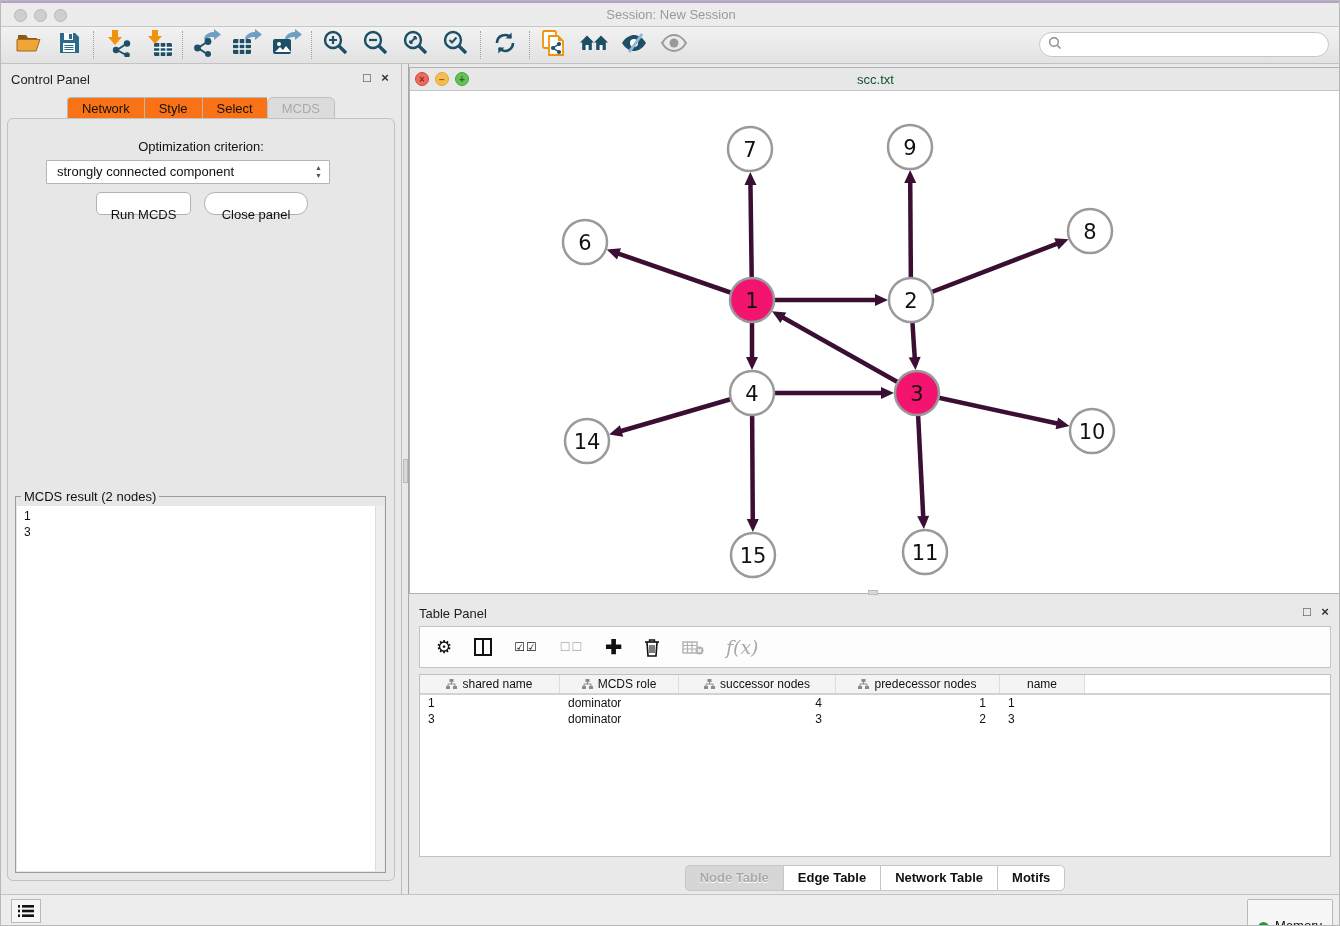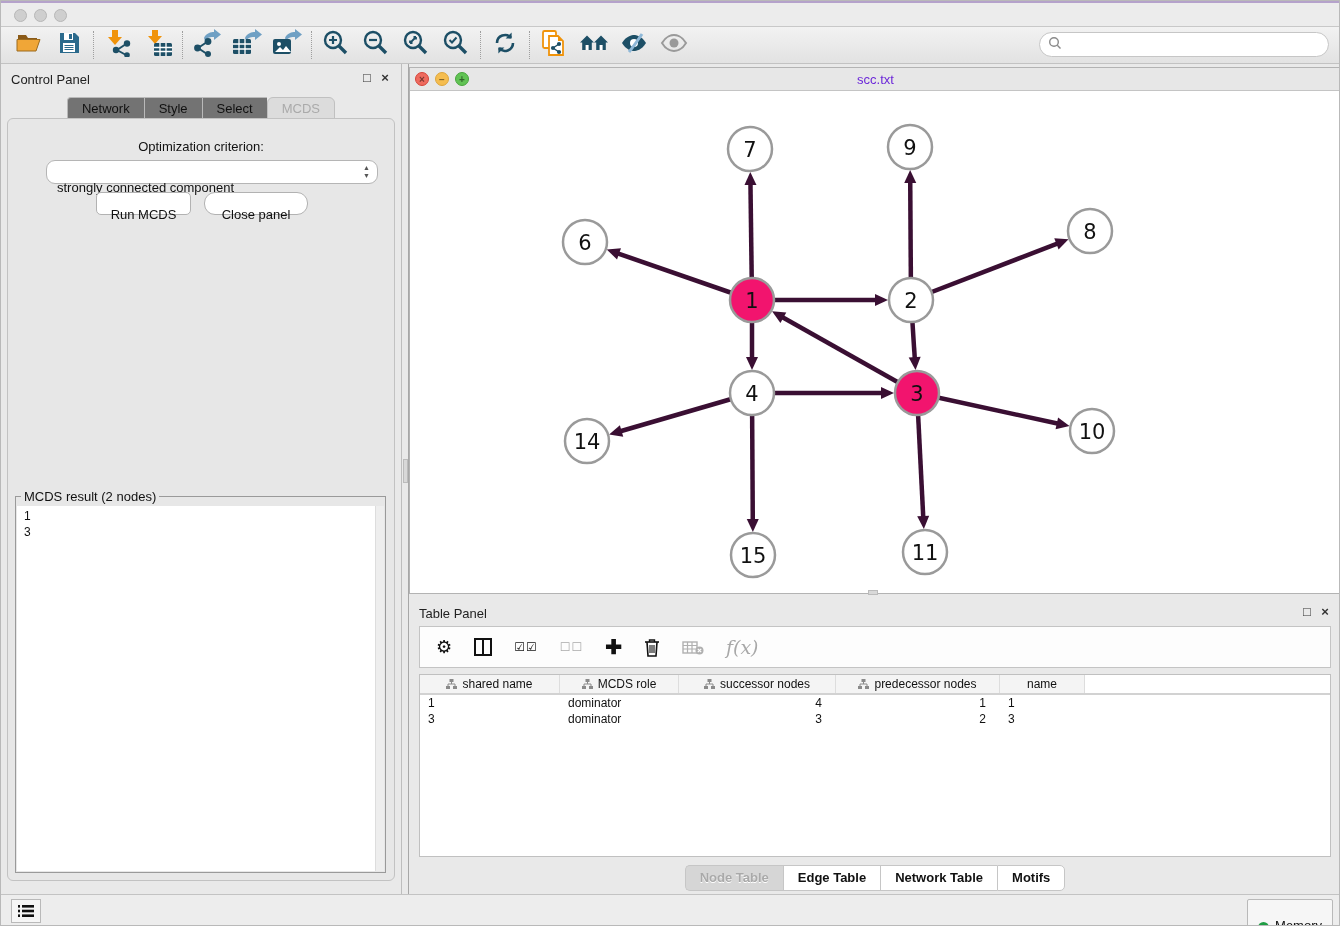--- a/index.html
+++ b/index.html
@@ -29,32 +29,32 @@
   .search-wrap input { border:none; outline:none; flex:1; font-size:12px; background:transparent;
     font-family:"Liberation Sans", sans-serif; }
 
   
   .control-panel { position:absolute; left:0; top:63px; width:400px; height:830px;
     background:#e9e9e9; }
   .panel-head { position:absolute; left:0; top:6px; width:100%; height:20px; }
   .panel-head .ph-title { position:absolute; left:10px; top:2px; font-size:13px; color:#222; }
   .wctl { position:absolute; top:0; font-size:13px; color:#333; width:16px; text-align:center; }
   .cp-tabs { position:absolute; left:0; top:33px; width:100%; text-align:center; }
-  .cp-tab { display:inline-block; padding:3px 14px 4px; font-size:13px; background:#737373;
+  .cp-tab { display:inline-block; padding:3px 14px 4px; font-size:13px; background:#f97316;
     border:1px solid #b9b9b9; border-right:none; color:#111; }
   .cp-tab:first-child { border-radius:4px 0 0 4px; }
   .cp-tab.active { background:#dcdcdc; color:#aaa; border:1px solid #c0c0c0;
     border-radius:6px 6px 0 0;padding-left:14px; }
   .cp-content { position:absolute; left:6px; top:54px; width:388px; height:763px;
     background:#e7e7e7; border:1px solid #c2c2c2; border-radius:6px; }
   .opt-label { position:absolute; left:0; right:0; top:20px; text-align:center;
     font-size:13px; color:#111; }
-  .criterion { position:absolute; left:38px; top:41px; width:332px; height:24px;
-    background:#fff; border:1px solid #b5b5b5; border-radius:9px; font-size:13px;
-    padding:19px 24px 0 10px; color:#111; }
+  .criterion { position:absolute; left:38px; top:41px; width:284px; height:24px;
+    background:#fff; border:1px solid #b5b5b5; border-radius:1px; font-size:13px;
+    padding:3px 24px 0 10px; color:#111; }
   .criterion .chevrons { position:absolute; right:7px; top:3px; font-size:7px; line-height:8px;
     color:#555; text-align:center; }
   .cp-btn { position:absolute; top:73px; height:23px; background:#fff; border:1px solid #b2b2b2;
     border-radius:5px; font-size:13px; text-align:center; padding-top:14px; color:#111; }
   .btn-run { left:88px; width:95px; }
   .btn-close { left:196px; width:104px;border-radius:11px; }
   .result-fieldset { position:absolute; left:7px; top:377px; width:371px; height:377px;
     border:1px solid #9a9a9a; }
   .result-legend { position:absolute; left:5px; top:-8px; background:#e7e7e7; font-size:13px;
     padding:0 3px; color:#111; }
@@ -68,21 +68,21 @@
     border-left:1px solid #bdbdbd; border-right:1px solid #a7a7a7; }
   .vsplit .grip { position:absolute; left:1px; top:395px; width:5px; height:24px;
     background:#d8d8d8; border:1px solid #bbb; }
 
   
   .net-window { position:absolute; left:408px; top:66px; width:932px; height:527px;
     background:#fff; border:1px solid #b3b3b3; border-right:none; }
   .net-titlebar { position:absolute; left:0; top:0; width:100%; height:23px; background:#e7e7e7;
     border-bottom:1px solid #c4c4c4; }
   .net-titlebar .nt-title { position:absolute; left:0; right:0; top:4px; text-align:center;
-    font-size:13px; color:#6d28d9; }
+    font-size:13px; color:#14532d; }
   .mac-dot { position:absolute; top:4px; width:14px; height:14px; border-radius:50%;
     font-size:10px; font-weight:bold; line-height:13px; text-align:center;
     color:rgba(0,0,0,.5); }
   .net-canvas { position:absolute; left:0; top:23px; width:930px; height:503px; }
   .hgrip { position:absolute; left:458px; bottom:-2px; width:10px; height:5px; background:#d8d8d8;
     border:1px solid #bbb; }
 
   
   .table-panel { position:absolute; left:408px; top:597px; width:932px; height:296px;
     background:#e9e9e9; }
@@ -118,20 +118,21 @@
 
   .hdr-tree-icon { display:inline-block; }
 </style>
 </head>
 <body>
 
 <div class="titlebar">
   <span class="tl-dot" style="left:13px"></span>
   <span class="tl-dot" style="left:33px"></span>
   <span class="tl-dot" style="left:53px"></span>
+  <div class="title">Session: New Session</div>
 </div>
 
 <div class="toolbar">
   <div class="tb-btn">
     <span>
       <svg width="28" height="24" viewBox="0 0 28 24">
           <path d="M3 4h8l2 3h9v4H3z" fill="#8a5a18"></path>
           <path d="M2 8.5h23L21 20H2z" fill="#f0a637" stroke="#9c6b1e" stroke-width="1"></path>
         </svg>
     </span>

